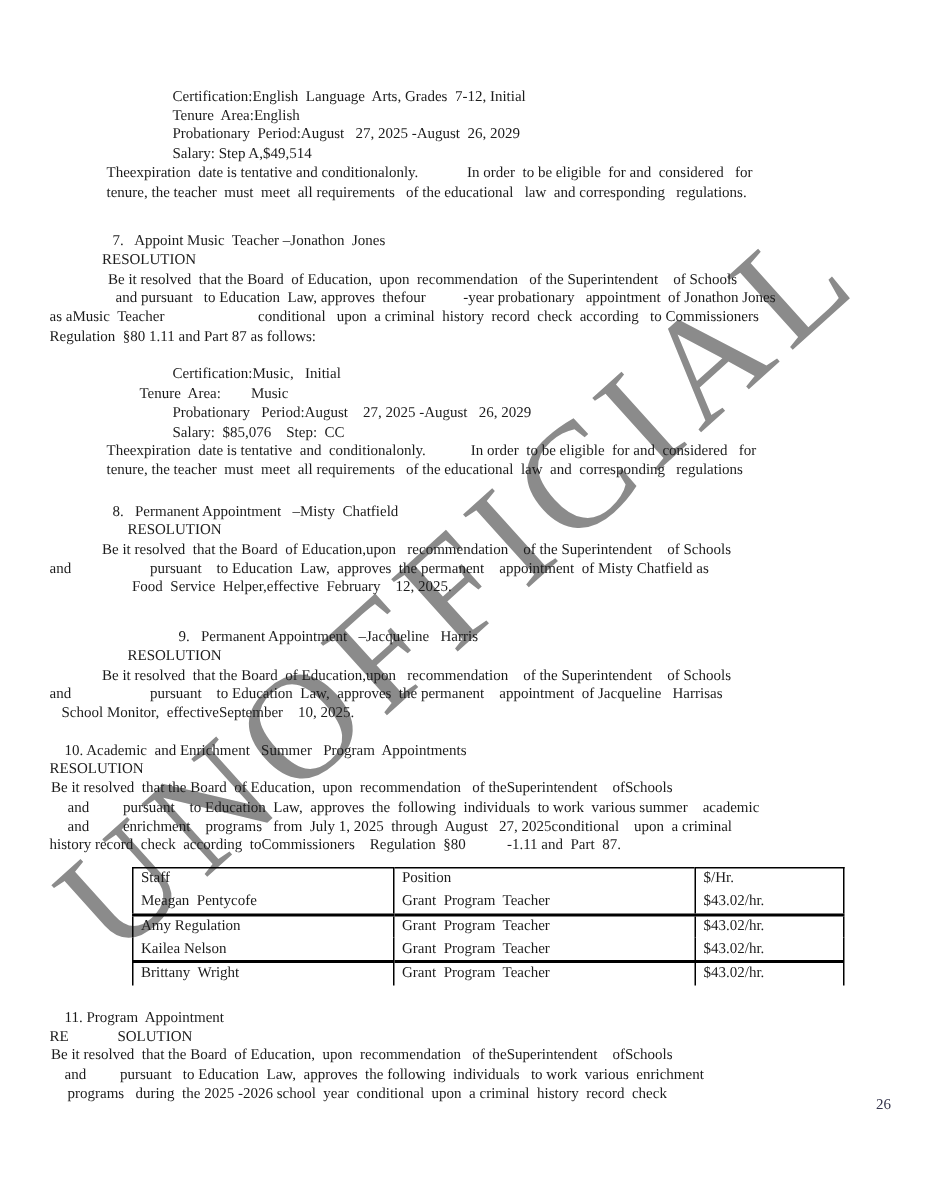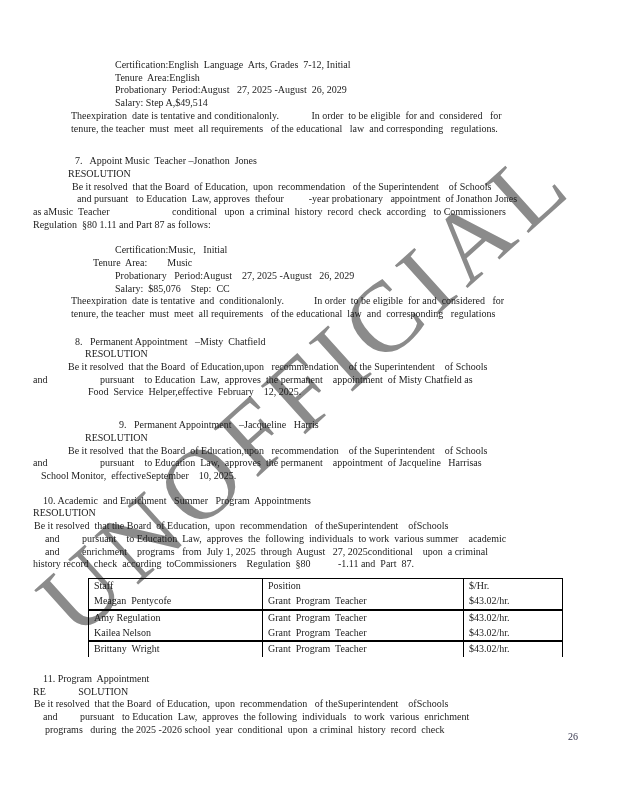--- a/index.html
+++ b/index.html
@@ -12,21 +12,21 @@
       transform:rotate(-42deg);font-family:"Liberation Serif",serif;pointer-events:none}
   .blk{margin:0}
   .mt20{margin-top:20px}.mt13{margin-top:13px}.mt15{margin-top:15px}
   .mt12{margin-top:12px}.mt16{margin-top:16px}
   table.appt{border-collapse:collapse;table-layout:fixed;margin:7px 0 0 88px;width:474px;
              border-top:1px solid #000;border-left:1px solid #000;border-right:1px solid #000;border-bottom:none}
   table.appt td{padding:0 0 0 5px;height:14.8px;white-space:pre;font-size:10px;line-height:14px;overflow:hidden}
   table.appt td.cb{border-right:1px solid #000}
   table.appt tr.sep td{border-bottom:2px solid #000}
   .u{}
-  .pagenum{position:absolute;z-index:1;right:40px;top:731px;font-size:10px;color:#33334a}
+  .pagenum{position:absolute;z-index:1;right:24px;top:731px;font-size:10px;color:#33334a}
 </style>
 </head>
 <body>
 
 <div class="page">
 
   <div class="wm">UNOFFICIAL</div>
 
   <div class="content">
 

